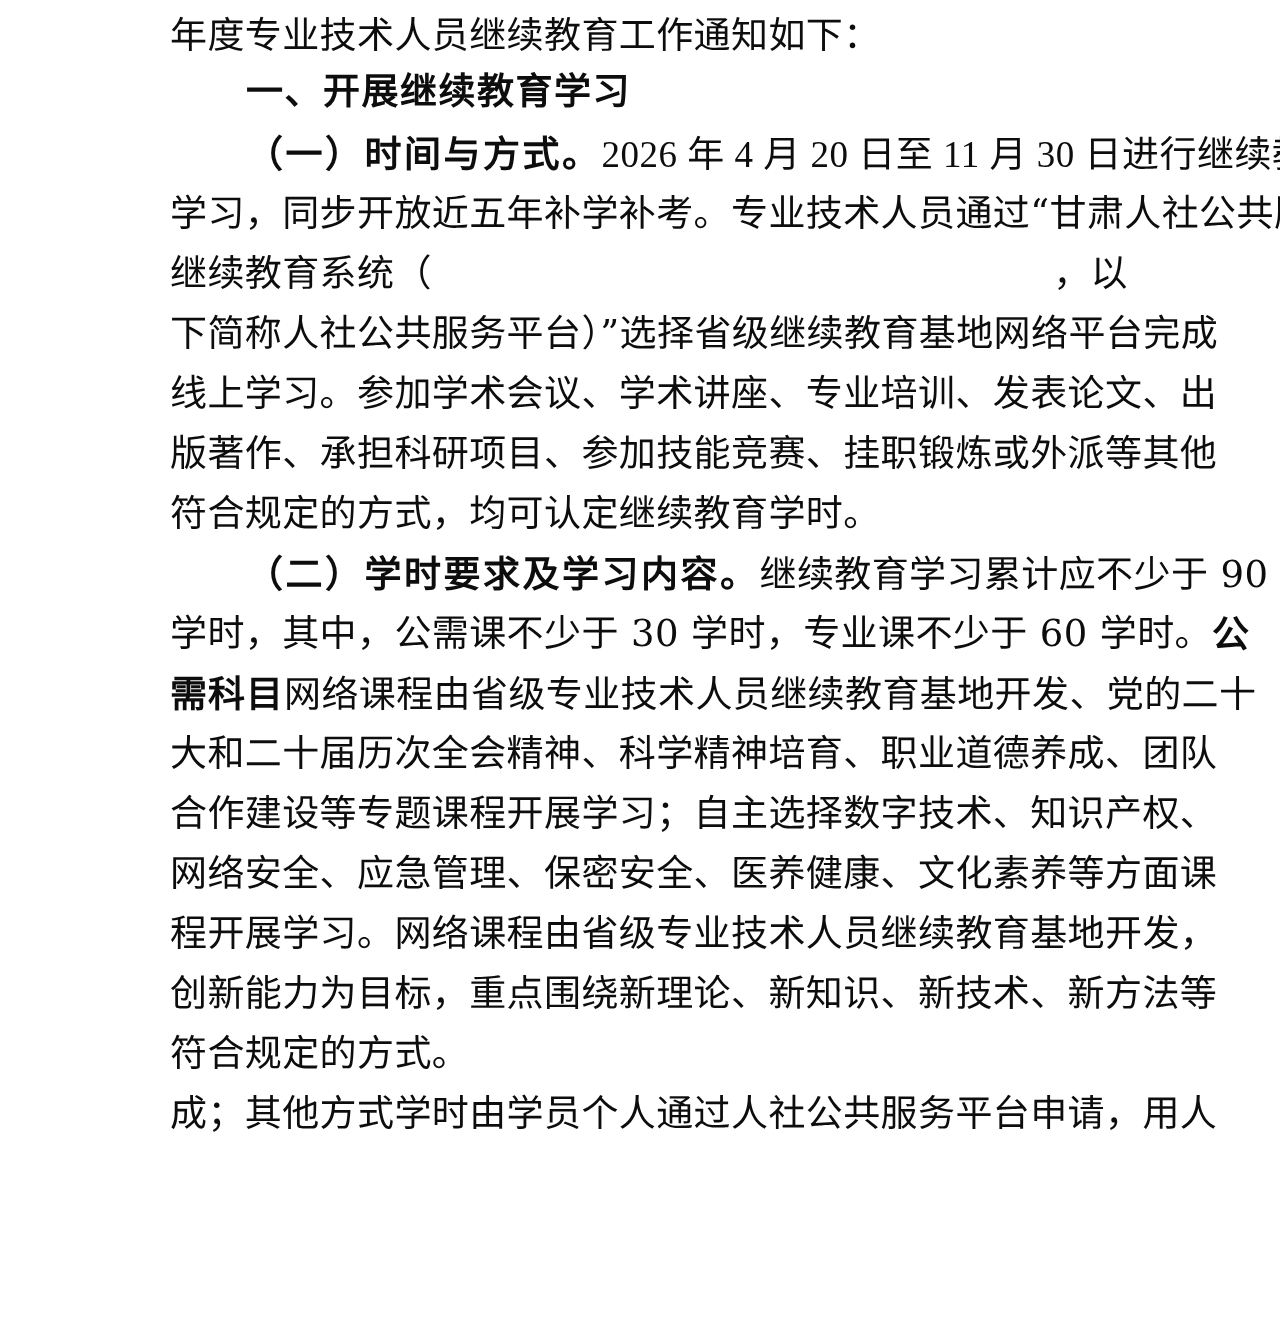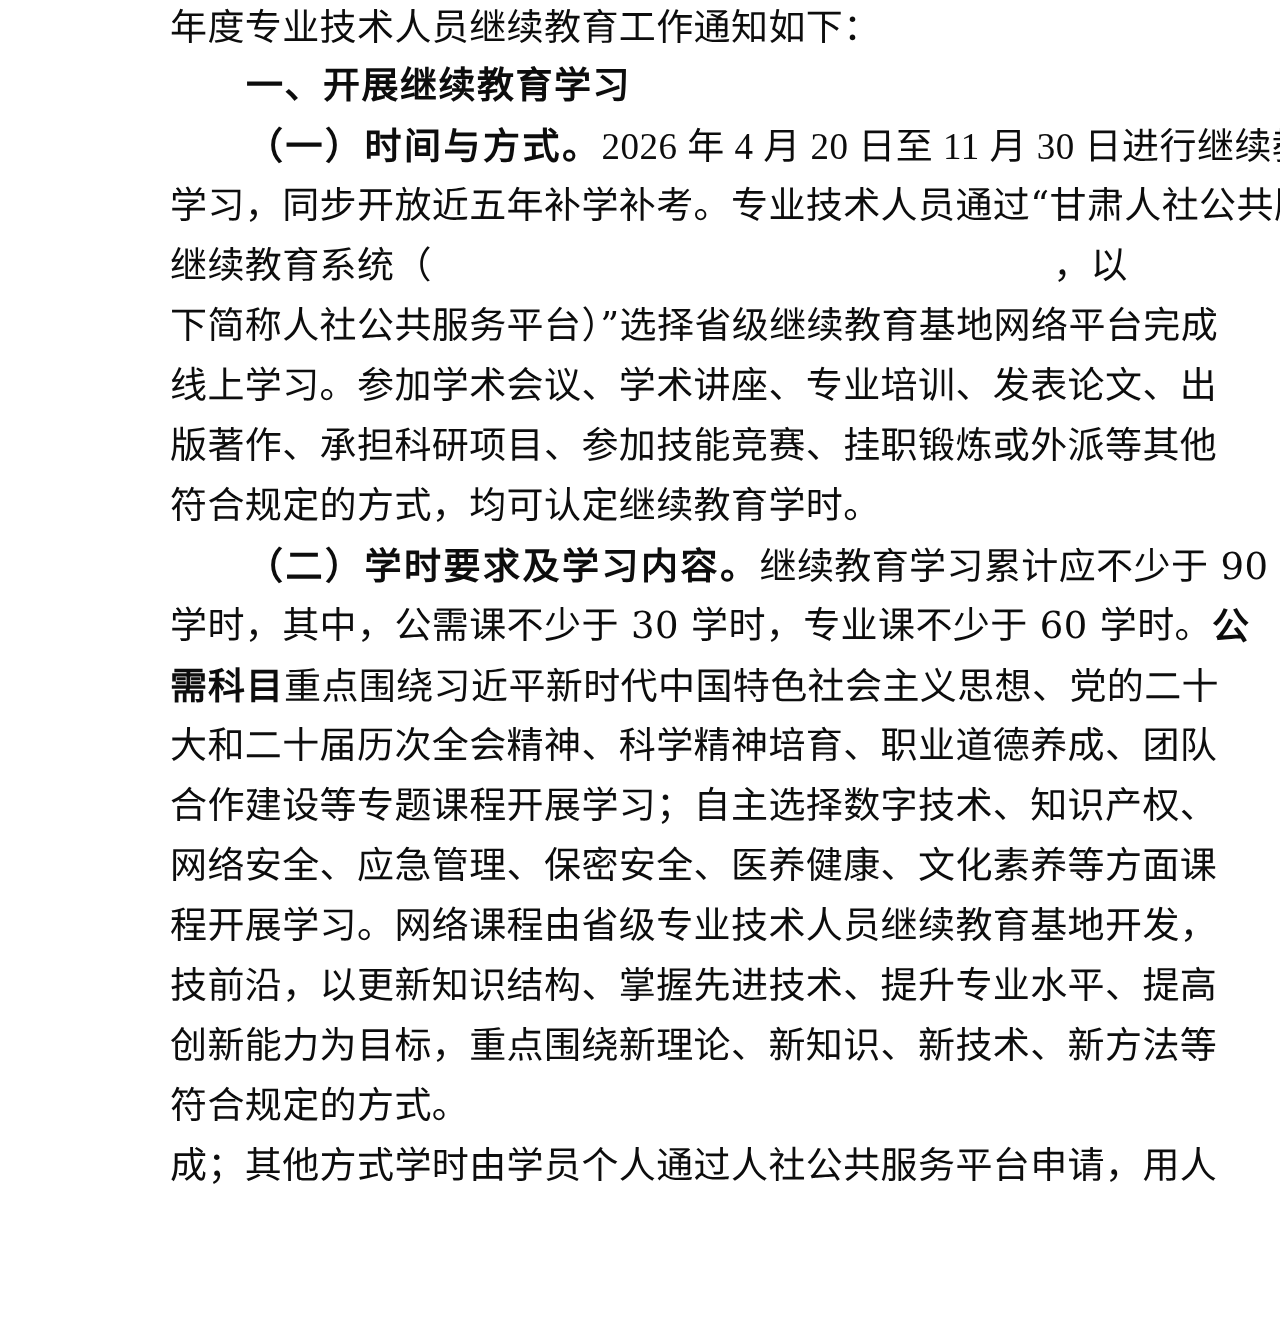--- a/index.html
+++ b/index.html
@@ -22,21 +22,21 @@
     width: 1280px;
     height: 1341px;
     background: #ffffff;
     box-sizing: border-box;
     padding: 0;
   }
 
   .doc-body {
     position: absolute;
     left: 170px;
-    top: 0px;
+    top: 8px;
     width: 958px;
   }
 
   
   .line {
     height: 60px;
     line-height: 60px;
     white-space: nowrap;
     font-size: 37px;
     letter-spacing: 0.4px;
@@ -49,21 +49,21 @@
   .line.just {
     display: flex;
     justify-content: space-between;
   }
   .line.just > span { display: inline-block; }
 
   .indent { padding-left: 76px; }
 
   
   .h1 {
-    font-family: Liberation Sans, sans-serif;
+    font-family: Liberation Mono, monospace;
     font-weight: 700;
     font-size: 37px;
     letter-spacing: 1.5px;
   }
 
   
   .h2 {
     font-weight: 700;
     letter-spacing: 2.5px;
     margin-top: 12px;
@@ -134,43 +134,40 @@
     <div class="line indent">
       <span class="h2">（二）学时要求及学习内容。</span><span>继续教育学习累计应不少于 90</span>
     </div>
 
     <div class="line just">
       <span>学时，其中，公需课不少于 30 学时，专业课不少于 60 学时。</span>
         <span class="em">公</span>
     </div>
 
     <div class="line">
-      <span class="em">需科目</span><span>重点围绕习近平新时代中国特色社会主义思想、党的二十</span>
+      <span class="em">需科目</span><span>网络课程由省级专业技术人员继续教育基地开发、党的二十</span>
     </div>
 
     <div class="line">
       <span>大和二十届历次全会精神、科学精神培育、职业道德养成、团队</span>
     </div>
 
     <div class="line">
       <span>合作建设等专题课程开展学习；自主选择数字技术、知识产权、</span>
     </div>
 
     <div class="line">
       <span>网络安全、应急管理、保密安全、医养健康、文化素养等方面课</span>
     </div>
 
     <div class="line">
       <span>程开展学习。网络课程由省级专业技术人员继续教育基地开发，</span>
     </div>
 
 
-    <div class="line">
-      <span>技前沿，以更新知识结构、掌握先进技术、提升专业水平、提高</span>
-    </div>
 
     <div class="line">
       <span>创新能力为目标，重点围绕新理论、新知识、新技术、新方法等</span>
     </div>
 
     <div class="line">
       <span>符合规定的方式。</span>
     </div>
 
 

